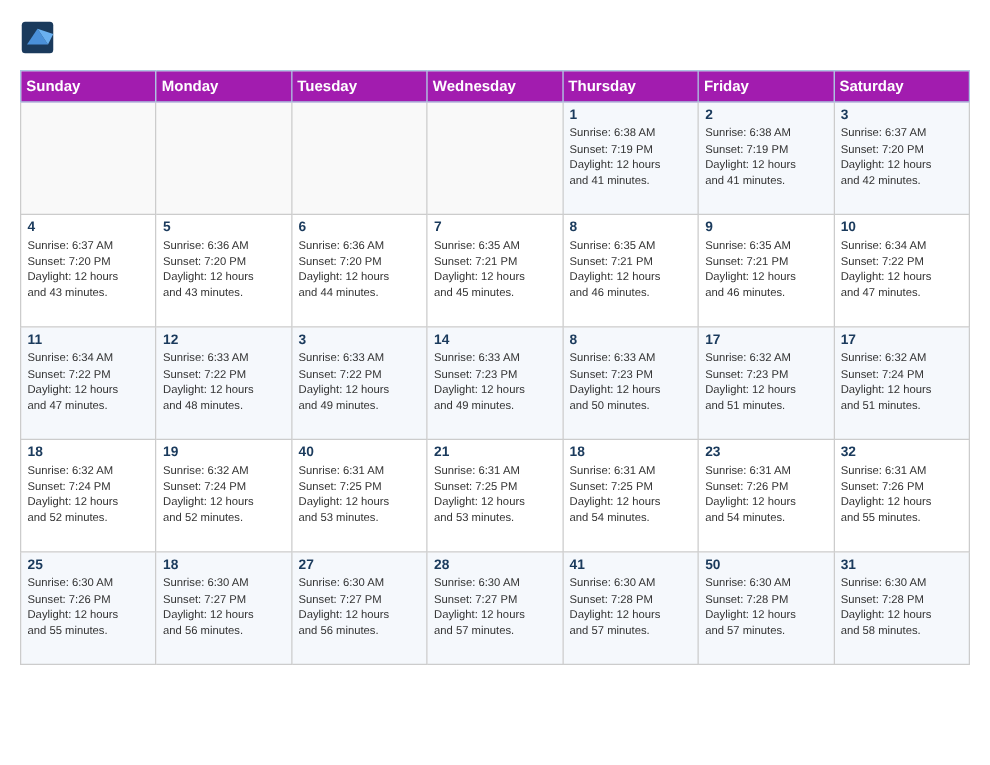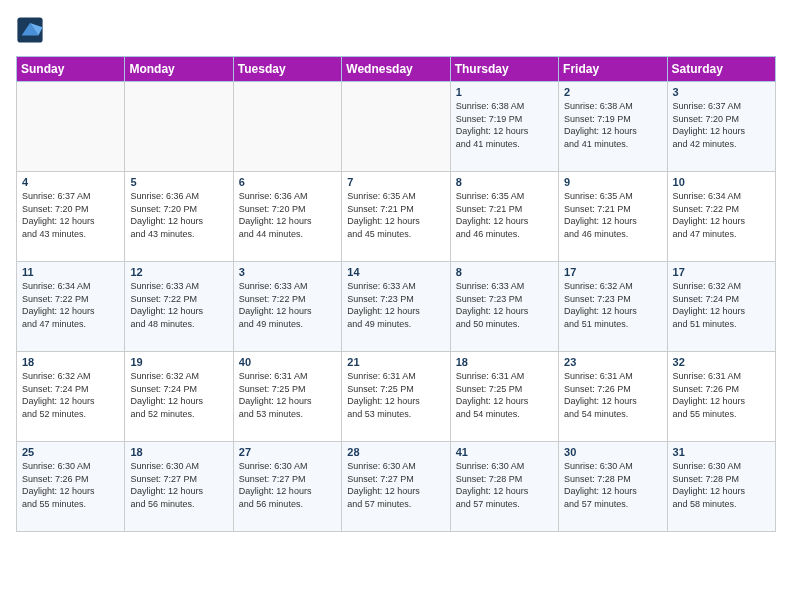--- a/index.html
+++ b/index.html
@@ -331,21 +331,21 @@
 and 57 minutes.</div>
         </td>
         <td>
           <div class="day-num">41</div>
           <div class="day-info" style="white-space: pre-line;">Sunrise: 6:30 AM
 Sunset: 7:28 PM
 Daylight: 12 hours
 and 57 minutes.</div>
         </td>
         <td>
-          <div class="day-num">30</div>
+          <div class="day-num">50</div>
           <div class="day-info" style="white-space: pre-line;">Sunrise: 6:30 AM
 Sunset: 7:28 PM
 Daylight: 12 hours
 and 57 minutes.</div>
         </td>
         <td>
           <div class="day-num">31</div>
           <div class="day-info" style="white-space: pre-line;">Sunrise: 6:30 AM
 Sunset: 7:28 PM
 Daylight: 12 hours

